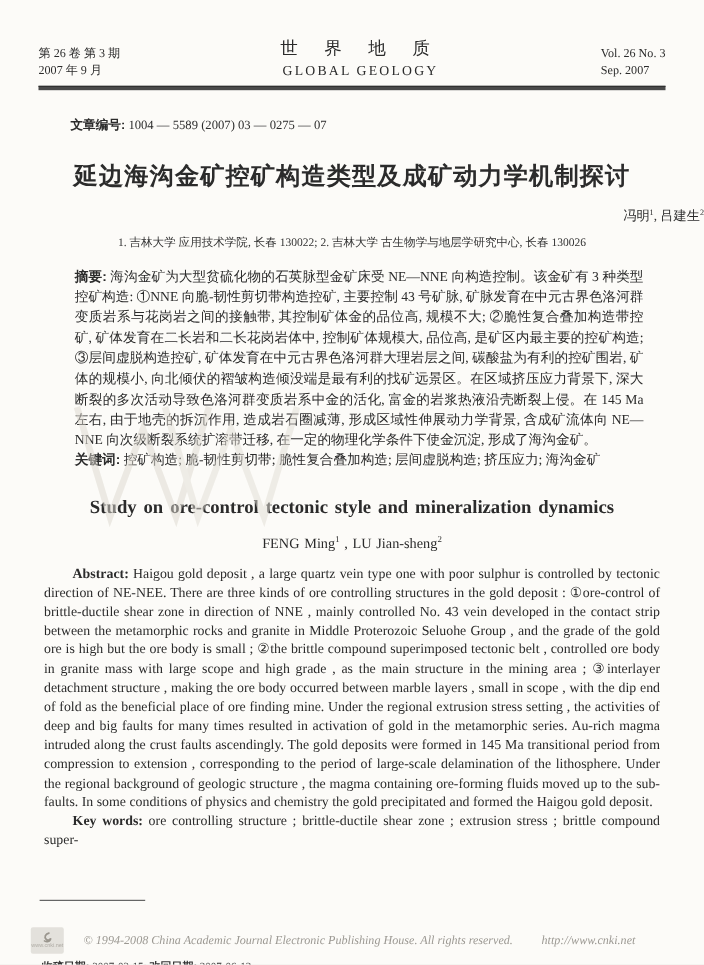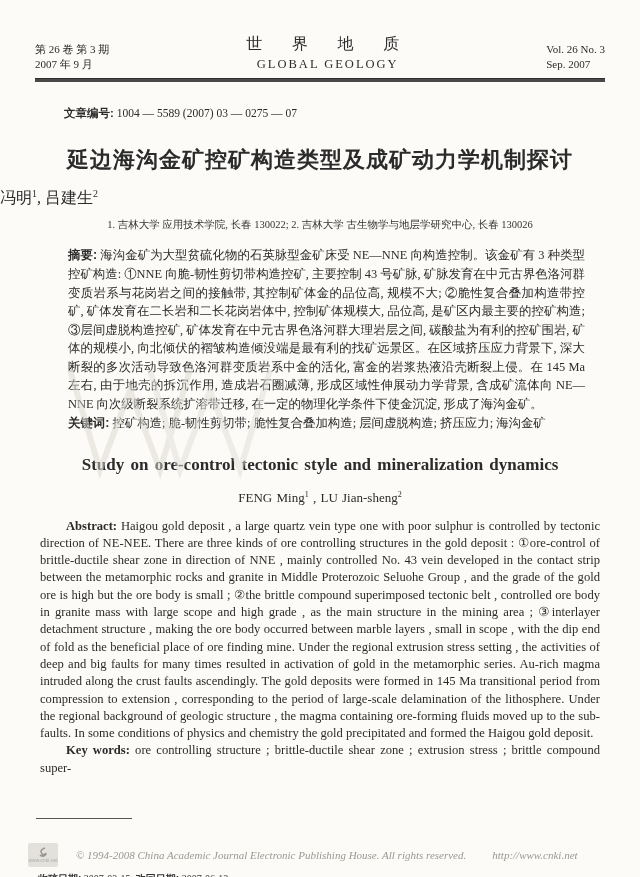--- a/index.html
+++ b/index.html
@@ -2,30 +2,30 @@
 <html><head>
 <meta charset="utf-8">
 <style>
   html,body{margin:0;padding:0;}
   body{width:640px;height:877px;background:#e9e7e2;font-family:"Liberation Serif","DejaVu Serif",serif;}
   .page{position:relative;width:640px;height:877px;background:#fcfbf8;color:#2b2b2b;overflow:hidden;}
   
   .journal-header{display:flex;justify-content:space-between;align-items:flex-end;margin:34px 35px 0 35px;}
   .jh-left{font-size:11px;line-height:15px;text-align:left;}
   .jh-center{text-align:center;}
-  .jh-center .cn{font-size:16px;letter-spacing:10px;font-weight:normal;font-family:Liberation Mono, monospace;}
+  .jh-center .cn{font-size:16px;letter-spacing:10px;font-weight:normal;}
   .jh-center .en{font-size:12.5px;letter-spacing:2px;margin-top:2px;}
   .jh-right{font-size:11px;line-height:15px;text-align:left;}
   .header-rule{height:3px;background:#4a4a4a;margin:6px 35px 0 35px;border-top:1px solid #2e2e2e;}
   
   .article-id{margin:24px 0 0 64px;font-size:11.5px;font-family:"Liberation Serif",serif;}
   .article-id b{font-family:"Liberation Sans",sans-serif;font-weight:bold;}
   
   .cn-title{margin-top:24px;text-align:center;font-size:22px;font-weight:bold;letter-spacing:1px;}
-  .cn-authors{margin-top:13px;text-align:left;font-size:16px;}
+  .cn-authors{margin-top:13px;text-align:right;font-size:12px;}
   .cn-affil{margin-top:9px;text-align:center;font-size:10.5px;color:#333;}
   sup{font-size:0.62em;}
   
   .cn-abstract{margin:14px 55px 0 68px;font-size:12.4px;line-height:18.6px;text-align:justify;}
   .cn-abstract p{margin:0;}
   .cn-abstract b{font-family:Liberation Sans, sans-serif;}
   .clc-line .gap{display:inline-block;width:58px;}
   
   .en-title{margin:20px 40px 0 40px;text-align:center;font-size:17px;font-weight:bold;line-height:26px;word-spacing:2px;}
   .en-authors{margin-top:12px;text-align:center;font-size:13px;word-spacing:1px;}

